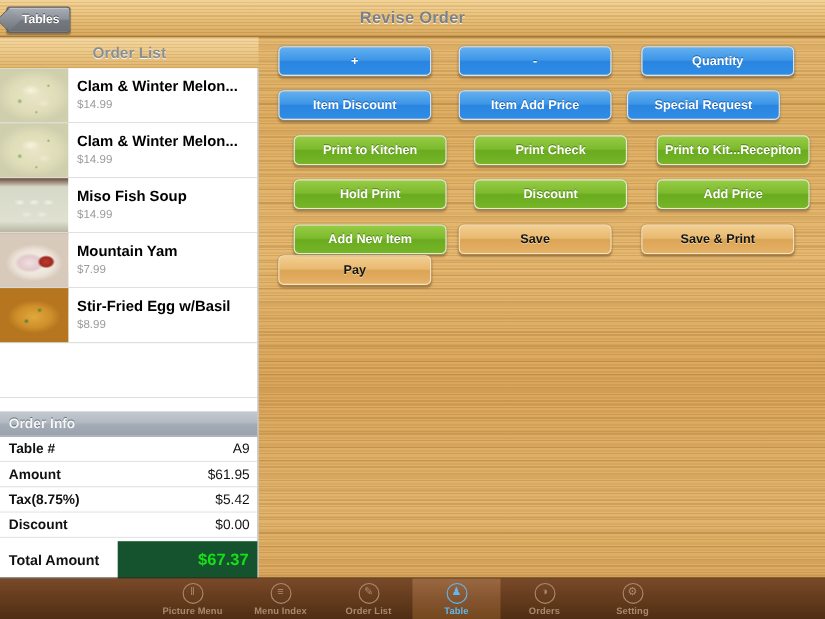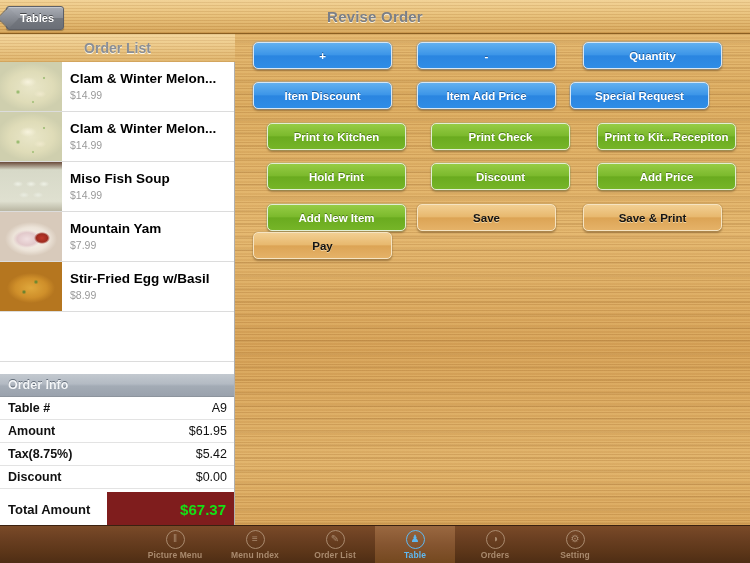--- a/index.html
+++ b/index.html
@@ -165,21 +165,21 @@
   .info-label{font-weight:bold;color:#111;}
   .info-value{color:#111;}
   .total-row{
     position:relative;display:flex;align-items:center;
     height:40px;padding-left:8px;
     border-bottom:1px solid #d9d9d9;
   }
   .total-label{font-size:13px;font-weight:bold;color:#111;}
   .total-box{
     position:absolute;left:107px;top:3px;width:127px;height:34px;
-    background:#7f1d1d;display:flex;align-items:center;justify-content:flex-end;
+    background:#14532d;display:flex;align-items:center;justify-content:flex-end;
     padding-right:8px;box-sizing:border-box;
   }
   .total-value{font-size:15px;font-weight:bold;color:#16e016;}
 
   
   .right-area{
     position:absolute;left:235px;top:34px;width:515px;height:492px;
   }
   .btn{
     position:absolute;height:27px;width:139px;

